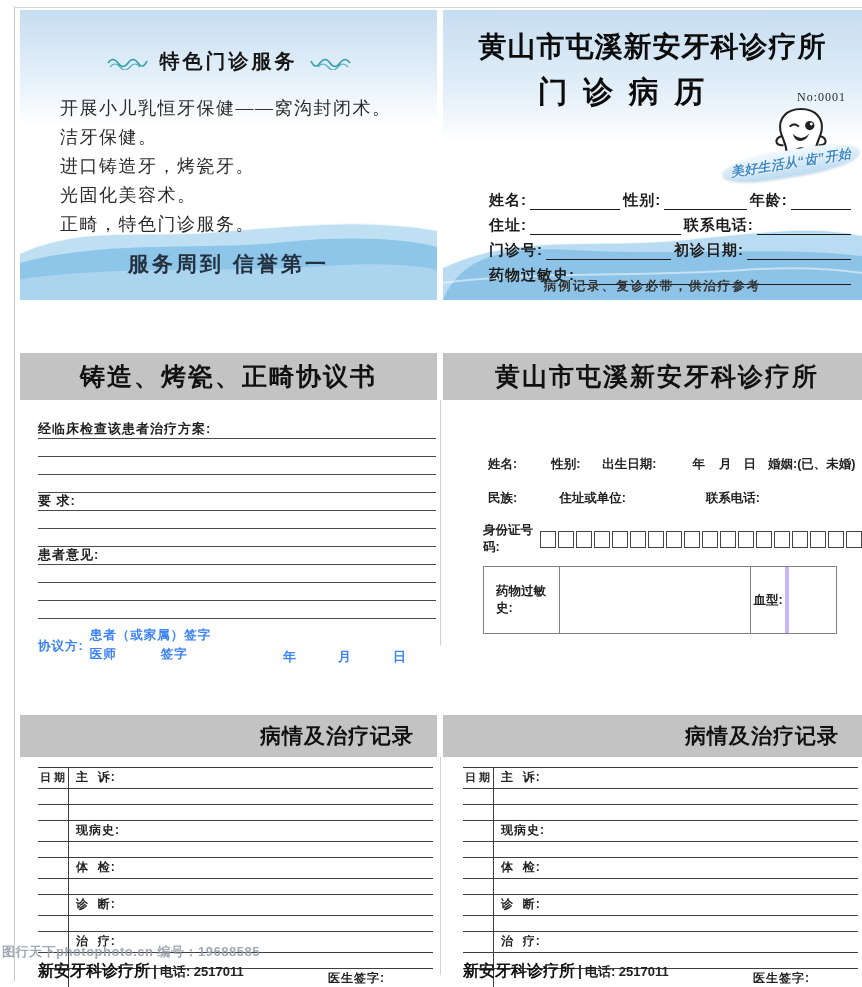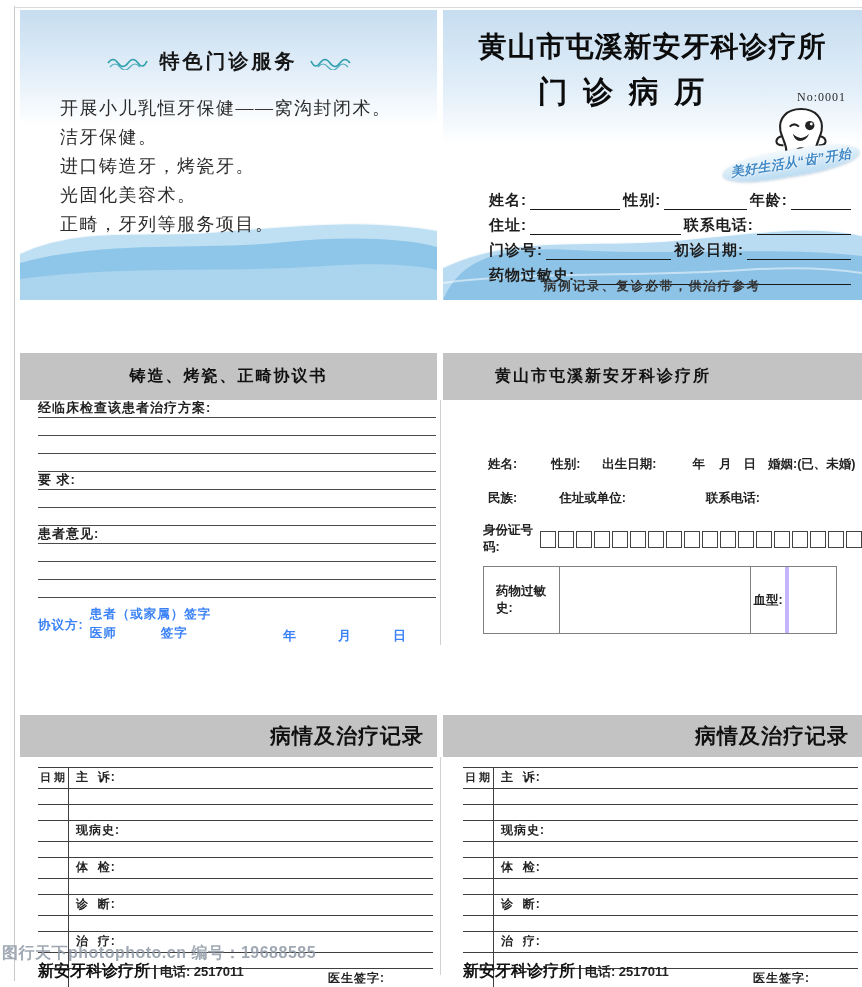--- a/index.html
+++ b/index.html
@@ -45,24 +45,24 @@
   .fl{border-bottom:1.5px solid #1a1a1a;height:19px;margin:0 3px;}
   .fl.g12{flex:1.2;} .fl.g11{flex:1.1;} .fl.g08{flex:.8;} .fl.g16{flex:1.6;} .fl.g10{flex:1;}
   .cover-note{position:absolute;left:0;right:0;top:268px;text-align:center;z-index:2;
               font-size:12.5px;font-weight:bold;letter-spacing:2px;color:#333;}
   .cover-wave{position:absolute;left:0;bottom:0;width:419px;height:85px;z-index:1;}
 
   
   .hdr{position:absolute;top:353px;height:47px;background:#c3c3c3;display:flex;align-items:center;z-index:1;}
   .hdr.agr{left:20px;width:417px;justify-content:center;}
   .hdr.reg{left:443px;width:419px;padding-left:52px;box-sizing:border-box;}
-  .hdr-text{font-family:Liberation Serif, serif;font-weight:bold;font-size:16px;letter-spacing:2px;color:#111;}
+  .hdr-text{font-family:Liberation Serif, serif;font-weight:bold;font-size:25px;letter-spacing:2px;color:#111;}
   .mid-divider{position:absolute;left:440px;top:400px;width:1px;height:245px;background:#cfcfcf;}
 
-  .agreement{position:absolute;left:38px;top:400px;width:398px;}
+  .agreement{position:absolute;left:38px;top:421px;width:398px;}
   .a-row{display:flex;align-items:flex-end;height:17px;border-bottom:1px solid #4a4a4a;
          font-size:13px;font-weight:bold;letter-spacing:1px;color:#222;}
   .a-sign{display:flex;align-items:flex-start;margin-top:7px;font-size:12.5px;font-weight:bold;color:#3b82f6;}
   .a-party{padding-top:12px;letter-spacing:1px;}
   .a-sign-col{margin-left:6px;line-height:19px;letter-spacing:1px;}
   .a-doctor-line .gap{display:inline-block;width:44px;}
   .a-ymd{margin-left:auto;margin-right:30px;display:flex;gap:42px;padding-top:22px;font-size:13px;}
 
   .registration{position:absolute;left:443px;top:400px;width:419px;font-size:12.5px;font-weight:bold;color:#222;}
   .r-row{position:absolute;left:45px;right:4px;display:flex;align-items:center;white-space:nowrap;}
@@ -77,42 +77,42 @@
   .r-table{position:absolute;left:40px;top:166px;width:354px;height:68px;border:1px solid #808080;
            display:flex;box-sizing:border-box;background:#fff;}
   .r-cell{display:flex;align-items:center;box-sizing:border-box;}
   .r-c1{width:76px;border-right:1px solid #808080;padding-left:12px;}
   .r-c2{flex:1;border-right:1px solid #808080;}
   .r-c3{width:38px;border-right:4px solid #c4b5fd;justify-content:center;}
   .r-c4{width:47px;}
 
   
   .hdr-b{position:absolute;top:715px;height:42px;background:#c3c3c3;display:flex;align-items:center;
-         justify-content:flex-end;padding-right:13px;box-sizing:border-box;z-index:1;}
+         justify-content:flex-end;padding-right:23px;box-sizing:border-box;z-index:1;}
   .hdr-b.l{left:20px;width:417px;} .hdr-b.r{left:443px;width:419px;}
   .hdr-b .hdr-text{font-family:"Liberation Sans",sans-serif;letter-spacing:1px;font-size:21px;}
   .bottom-divider{position:absolute;left:440px;top:757px;width:1px;height:218px;background:#d2d2d2;}
 
   .rec-slot{position:absolute;top:767px;}
   .rec-slot.l{left:38px;width:395px;} .rec-slot.r{left:463px;width:395px;}
   .rec-table{position:relative;border-top:1px solid #3f3f3f;}
   .rec-table::after{content:"";position:absolute;left:30px;top:0;bottom:0;width:1px;background:#3f3f3f;}
   .rec-row{position:relative;border-bottom:1px solid #3f3f3f;height:15px;
            font-size:12px;font-weight:bold;letter-spacing:1px;color:#222;}
   .rec-row.lbl{height:20px;}
   .row-label{position:absolute;left:38px;bottom:2px;white-space:pre;margin-top:40px;}
   .date-col{position:absolute;left:2px;bottom:3px;width:27px;font-size:11px;letter-spacing:0;white-space:pre;}
   .rec-row.sign .row-label{left:auto;right:48px;}
   .rec-footer{position:absolute;top:961px;display:flex;align-items:baseline;white-space:nowrap;}
   .rec-footer.l{left:38px;} .rec-footer.r{left:463px;}
   .foot-clinic{font-family:"Liberation Serif",serif;font-weight:bold;font-size:16px;color:#111;}
   .foot-bar{margin:0 3px;font-weight:bold;font-size:14px;}
   .foot-phone{font-size:13px;font-weight:bold;color:#222;}
 
-  .watermark{position:absolute;left:2px;top:943px;z-index:6;font-size:16px;font-weight:bold;
+  .watermark{position:absolute;left:2px;top:943px;z-index:6;font-size:13px;font-weight:bold;
              color:#8f9aa6;opacity:.85;letter-spacing:.5px;white-space:nowrap;}
 </style>
 </head>
 <body>
 
 <div class="screen">
   <div class="page-vline"></div>
   <div class="page-hline"></div>
 
   <div class="promo">
@@ -125,28 +125,29 @@
       <svg class="squiggle flip" viewBox="0 0 42 16">
         <path d="M2 9 Q 7 2 12 9 T 22 9 T 32 9 T 41 7" stroke="#2f9fae" fill="none" stroke-width="1.6"></path>
         <path d="M4 13 Q 9 7 14 13 T 24 13 T 34 13" stroke="#2f9fae" fill="none" stroke-width="1.2" opacity=".8"></path>
       </svg>
     </div>
     <div class="promo-services">
       <div>开展小儿乳恒牙保健——窝沟封闭术。</div>
       <div>洁牙保健。</div>
       <div>进口铸造牙，烤瓷牙。</div>
       <div>光固化美容术。</div>
-      <div>正畸，牙列等服务项目。</div>
+      <div>正畸，特色门诊服务。</div>
     </div>
     <svg class="promo-wave" viewBox="0 0 417 85" preserveAspectRatio="none">
       <path d="M0 38 C 60 10 130 22 190 17 C 270 11 340 2 417 15 L 417 85 L 0 85 Z" fill="#bfdff2"></path>
       <path d="M0 48 C 85 24 185 36 265 27 C 325 21 385 23 417 32 L 417 85 L 0 85 Z" fill="#8ec6e9"></path>
       <path d="M0 64 C 100 50 210 58 305 51 C 365 47 400 51 417 55 L 417 85 L 0 85 Z" fill="#abd4ee"></path>
       <path d="M0 38 C 60 10 130 22 190 17 C 270 11 340 2 417 15" stroke="#ffffff" opacity=".8" fill="none" stroke-width="2"></path>
     </svg>
+    <div class="promo-slogan">服务周到  信誉第一</div>
   </div>
 
   <div class="cover">
     <div class="cover-clinic">黄山市屯溪新安牙科诊疗所</div>
     <div class="cover-title">门 诊 病 历</div>
     <div class="cover-no">No:0001</div>
     <svg class="mascot" viewBox="0 0 60 66">
       <path d="M12 29 C 4 31 4 39 13 38" fill="none" stroke="#222" stroke-width="2"></path>
       <path d="M48 29 C 56 31 56 39 47 38" fill="none" stroke="#222" stroke-width="2"></path>
       <path d="M30 3 C 16 3 8 12 10 24 C 12 33 16 36 16 46 C 16 56 15 61 19 61 C 23 61 22 51 25 44 C 27 40 33 40 35 44 C 38 51 37 61 41 61 C 45 61 44 56 44 46 C 44 36 48 33 50 24 C 52 12 44 3 30 3 Z" fill="#ffffff" stroke="#222" stroke-width="2"></path>

